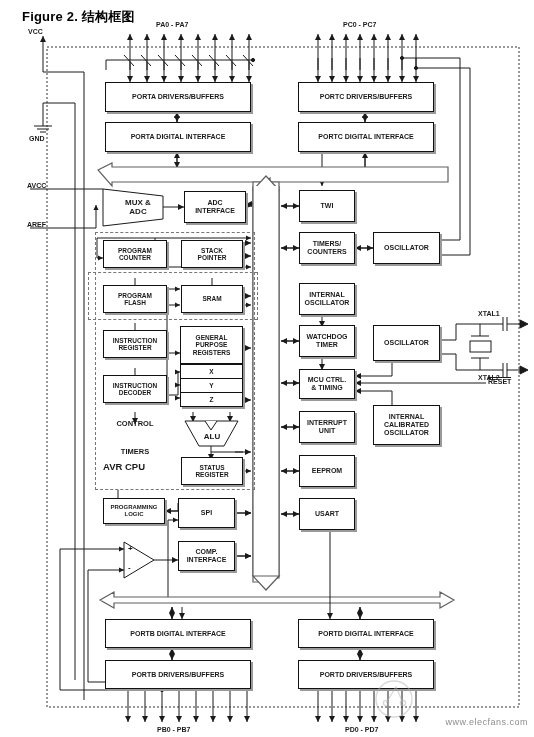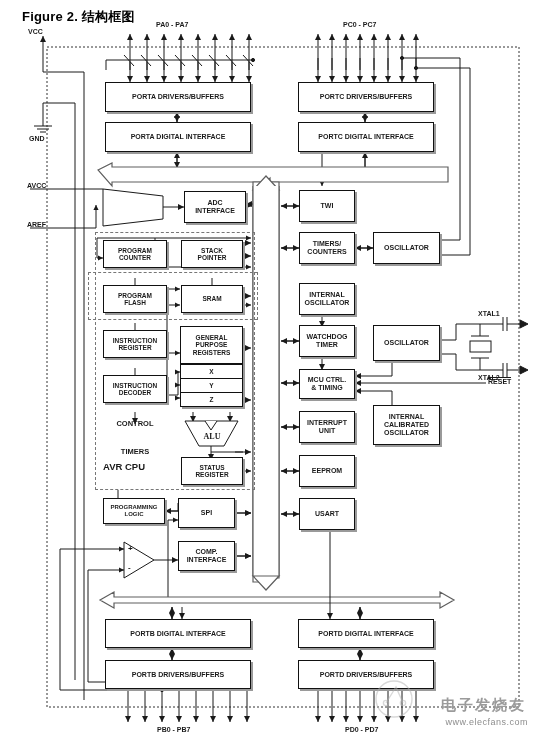--- a/index.html
+++ b/index.html
@@ -382,20 +382,24 @@
     <span>PORTA DIGITAL INTERFACE</span>
     </div>
 
   <div class="blk f7" style="left:298px;top:82px;width:136px;height:30px;">
     <span>PORTC DRIVERS/BUFFERS</span>
     </div>
   <div class="blk f7" style="left:298px;top:122px;width:136px;height:30px;">
     <span>PORTC DIGITAL INTERFACE</span>
     </div>
 
+  <div style="position:absolute;left:110px;top:190px;width:56px;height:34px;display:flex;flex-direction:column;align-items:center;justify-content:center;font-size:8px;font-weight:bold;color:#1a1a1a;line-height:1.15;">
+    <span>MUX &amp;</span>
+    <span>ADC</span>
+  </div>
 
   <div class="blk f7" style="left:184px;top:191px;width:62px;height:32px;flex-direction:column;">
     <span>ADC</span>
     <span>INTERFACE</span>
     </div>
 
   <div class="blk f7" style="left:299px;top:190px;width:56px;height:32px;">
     <span>TWI</span>
     </div>
 
@@ -483,21 +487,21 @@
   <div class="blk f65" style="left:180px;top:364px;width:63px;height:15px;">
     <span>X</span>
     </div>
   <div class="blk f65" style="left:180px;top:378px;width:63px;height:15px;">
     <span>Y</span>
     </div>
   <div class="blk f65" style="left:180px;top:392px;width:63px;height:15px;">
     <span>Z</span>
     </div>
 
-  <div style="position:absolute;left:190px;top:428px;width:44px;height:16px;display:flex;align-items:center;justify-content:center;font-size:8px;font-weight:bold;color:#1a1a1a;font-family:Liberation Serif, serif;">
+  <div style="position:absolute;left:190px;top:428px;width:44px;height:16px;display:flex;align-items:center;justify-content:center;font-size:8px;font-weight:bold;color:#1a1a1a;">
     <span>ALU</span>
     </div>
 
   <div style="position:absolute;left:103px;top:424px;width:64px;height:26px;display:flex;flex-direction:column;align-items:center;justify-content:center;font-size:7.5px;font-weight:bold;color:#1a1a1a;line-height:1.2;gap:19px;">
     <span>CONTROL</span>
     <span>TIMERS</span>
     </div>
 
   <div style="position:absolute;left:103px;top:458px;width:72px;height:16px;display:flex;align-items:center;font-size:9.5px;font-weight:bold;color:#1a1a1a;">
     <span>AVR CPU</span>
@@ -567,18 +571,16 @@
     <span>RESET</span></div>
 
   <div class="wm">
     <svg viewBox="0 0 160 62" style="position:absolute;left:0;top:0;width:100%;height:100%;">
       <circle cx="22" cy="28" r="18" fill="none" stroke="#b3b3b3" stroke-width="1.4"></circle>
       <circle cx="14" cy="32" r="2.6" fill="none" stroke="#b3b3b3" stroke-width="1.4"></circle>
       <circle cx="31" cy="32" r="2.6" fill="none" stroke="#b3b3b3" stroke-width="1.4"></circle>
       <path d="M14,32 L24,16 L31,32" fill="none" stroke="#b3b3b3" stroke-width="1.4"></path>
     </svg>
   </div>
-  <div class="wm-cn">
-    <span>电子发烧友</span></div>
   <div class="wm-txt">
     <span>www.elecfans.com</span></div>
 
 </div>
 
 </body></html>

